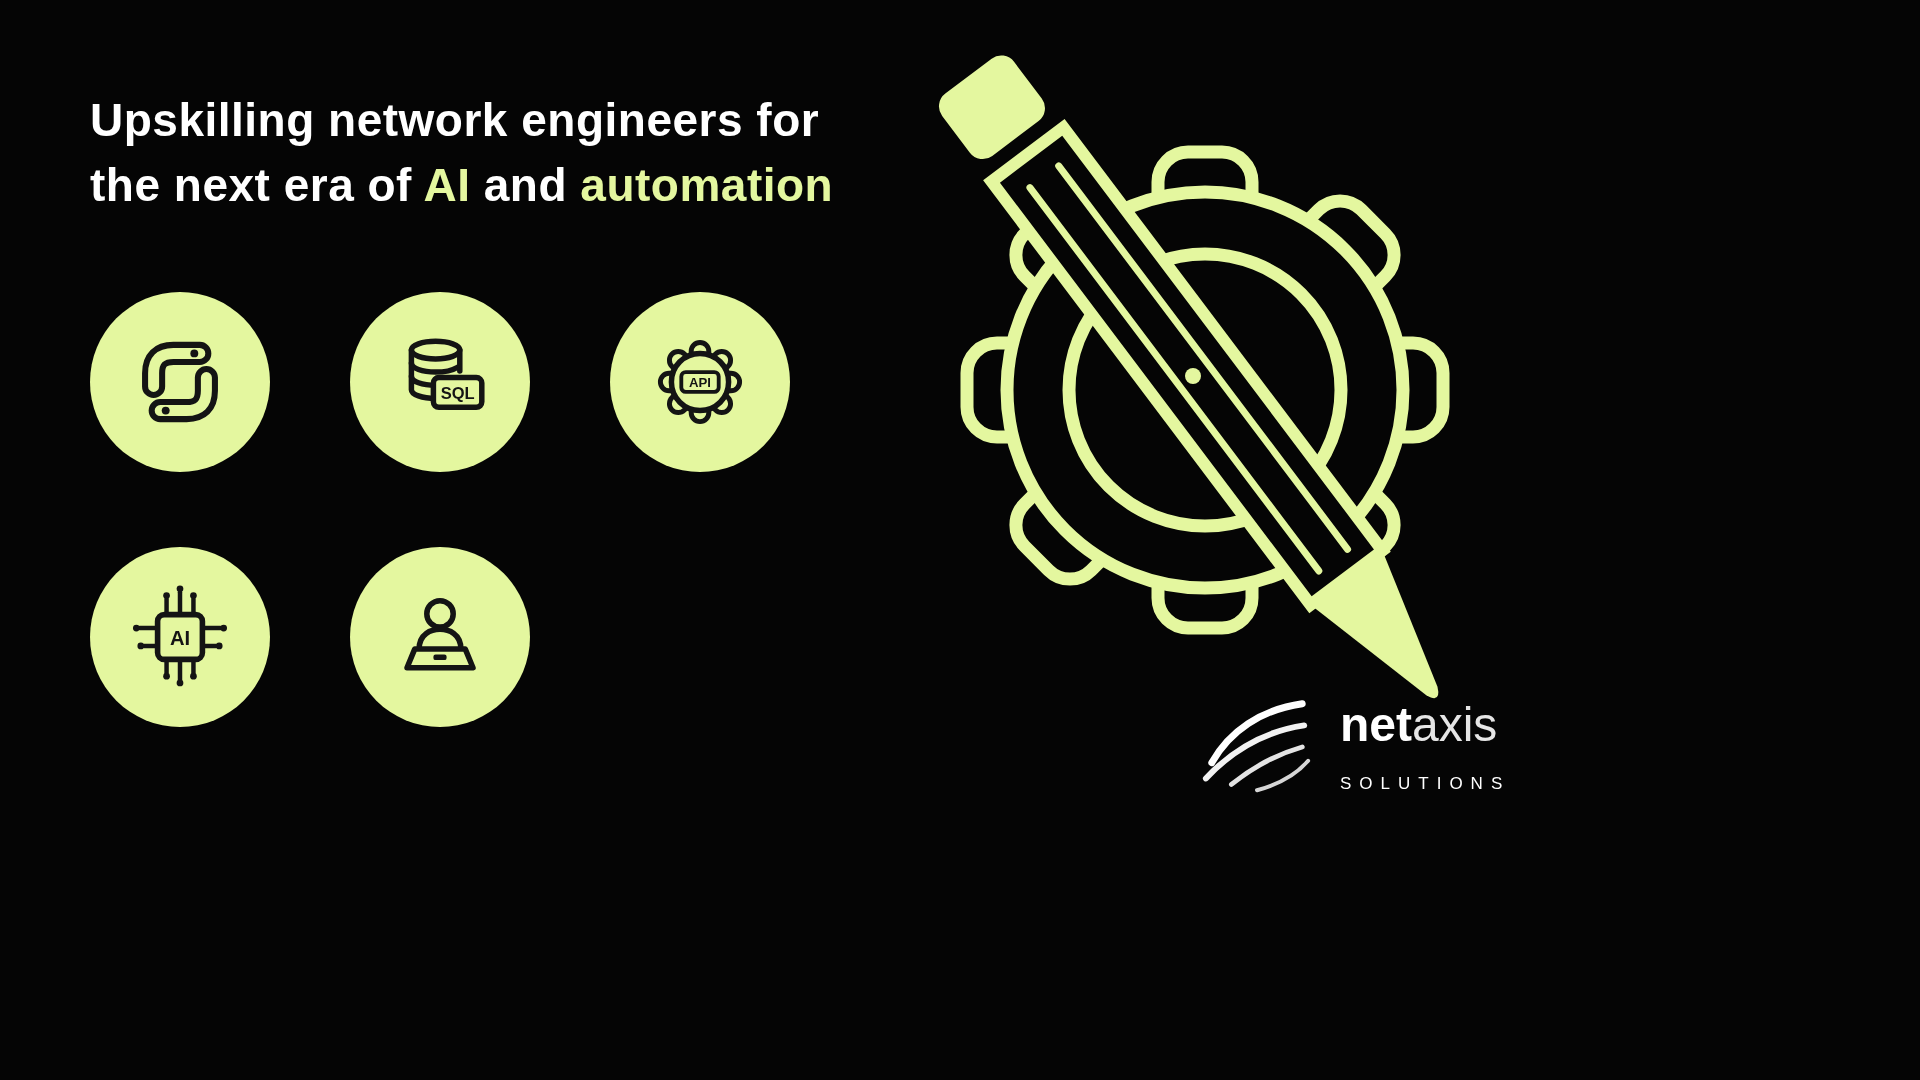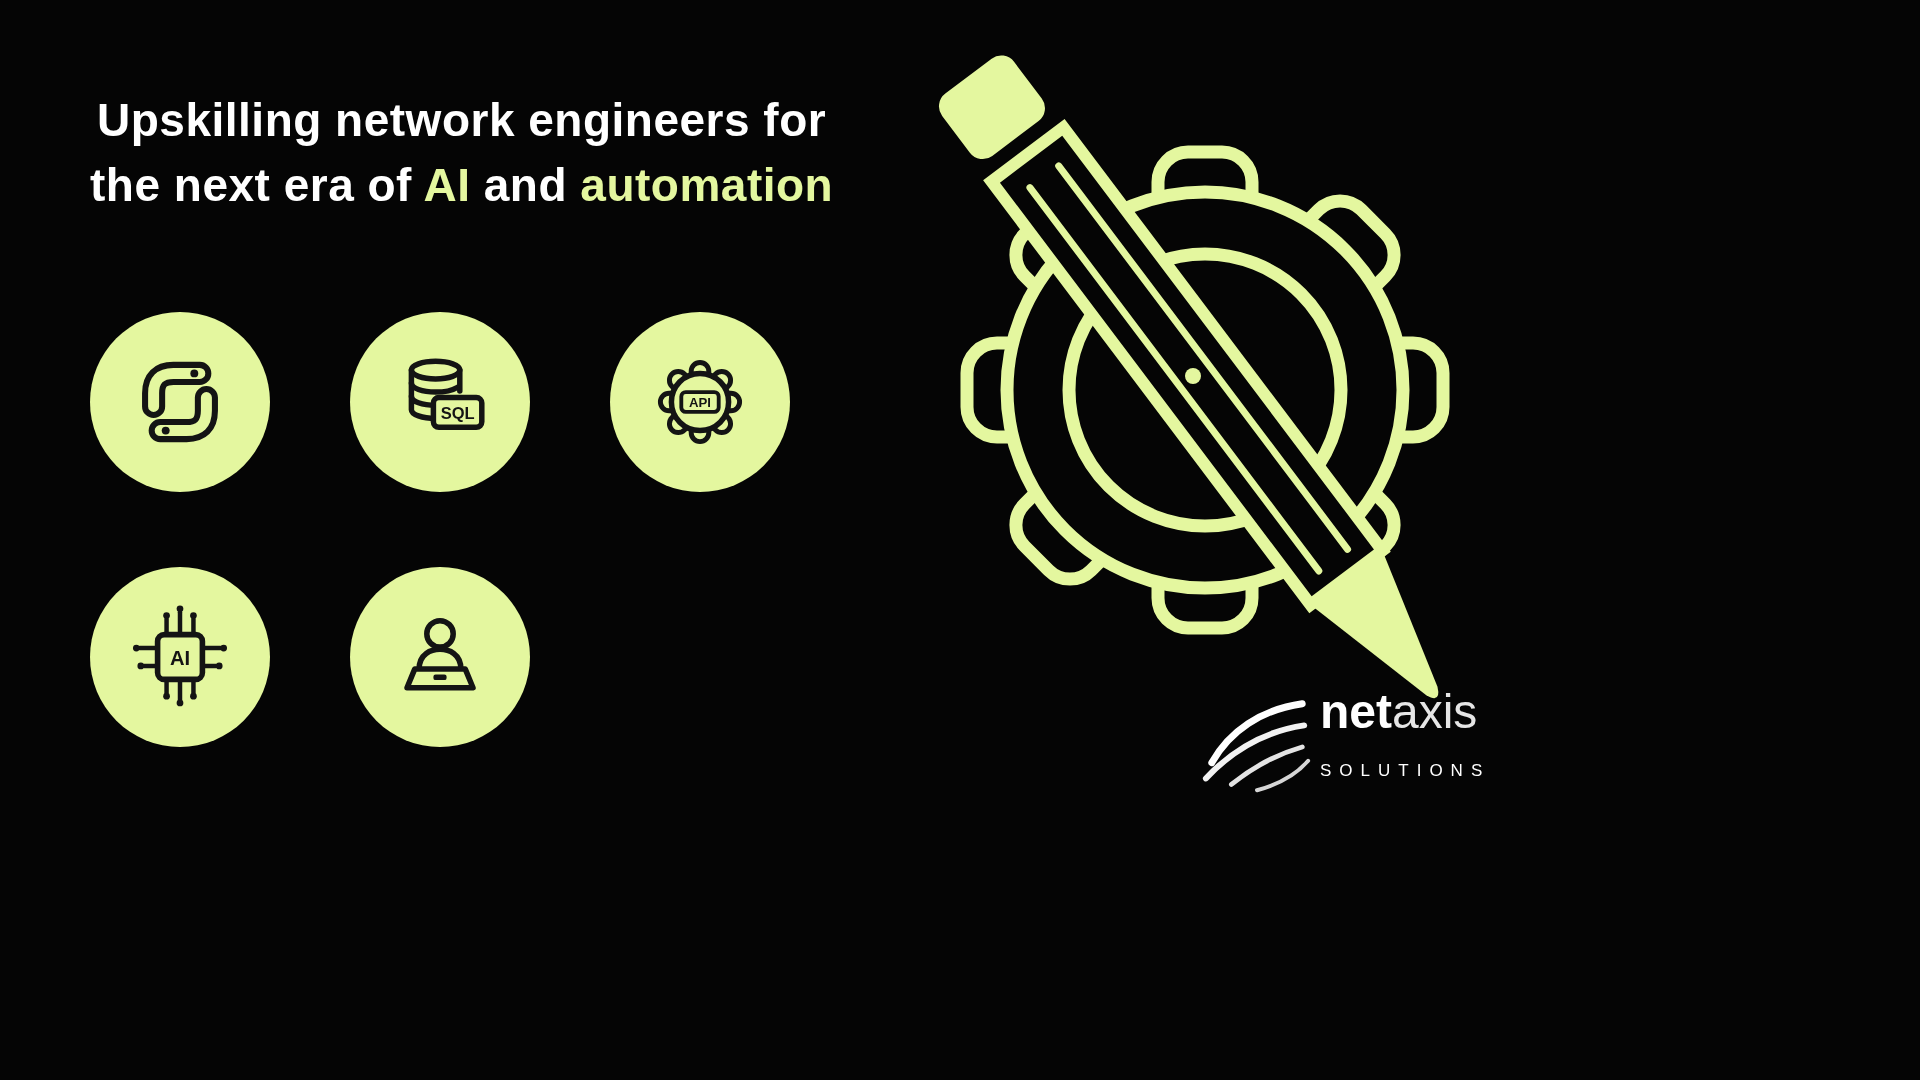--- a/index.html
+++ b/index.html
@@ -18,27 +18,26 @@
   }
   
   .title{
     position:absolute;
     left:90px; top:88px;
     font-size:46px;
     font-weight:700;
     color:var(--white);
     line-height:1.42;
     letter-spacing:.5px;
-    text-align:center;
   }
   .title .accent{color:var(--accent);}
   
   .grid{
     position:absolute;
-    left:90px; top:312px;
+    left:90px; top:292px;
     display:grid;
     grid-template-columns:repeat(3,180px);
     grid-template-rows:repeat(2,180px);
     column-gap:80px;
     row-gap:75px;
   }
   .circle{
     width:180px;height:180px;
     border-radius:50%;
     background:var(--accent);
@@ -48,21 +47,22 @@
   .art{
     position:absolute;
     left:920px; top:15px;
     width:610px;height:780px;
   }
   
   .logo{
     position:absolute;
     left:1198px; top:688px;
     display:flex;
-    gap:4px;
+    align-items:center;
+    gap:24px;
   }
   .logo-text{display:flex;flex-direction:column;}
   .logo-word{font-size:48px;color:var(--white);line-height:1;}
   .logo-word .bold{font-weight:800;}
   .logo-word .light{font-weight:300;color:#e6e6e6;}
   .logo-tagline{
     font-size:17px;
     letter-spacing:8px;
     color:var(--white);
     margin-top:25px;

